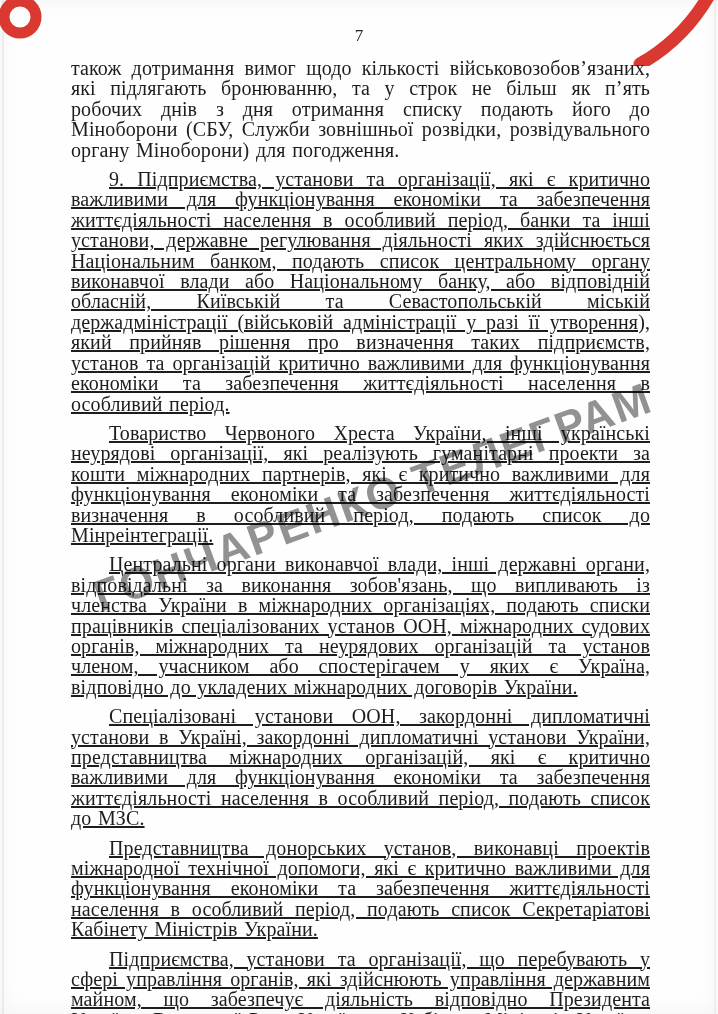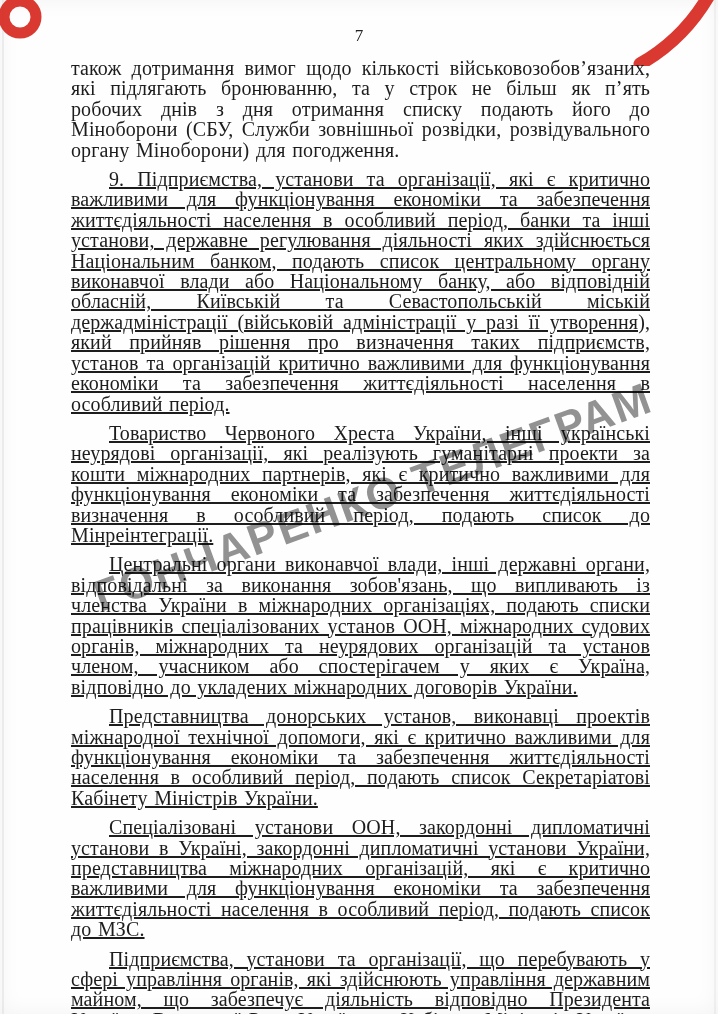--- a/index.html
+++ b/index.html
@@ -95,20 +95,20 @@
     <path d="M 12 64 Q 58 38 84 -10" fill="none" stroke="#d6281e" stroke-width="13" stroke-linecap="round" opacity="0.92"></path>
   </svg>
 
   <div class="page-number">7</div>
 
   <div class="content">
     <p class="continuation">також дотримання вимог щодо кількості військовозобов’язаних, які підлягають бронюванню, та у строк не більш як п’ять робочих днів з дня отримання списку подають його до Міноборони (СБУ, Служби зовнішньої розвідки, розвідувального органу Міноборони) для погодження.</p>
     <p class="indented">9. Підприємства, установи та організації, які є критично важливими для функціонування економіки та забезпечення життєдіяльності населення в особливий період, банки та інші установи, державне регулювання діяльності яких здійснюється Національним банком, подають список центральному органу виконавчої влади або Національному банку, або відповідній обласній, Київській та Севастопольській міській держадміністрації (військовій адміністрації у разі її утворення), який прийняв рішення про визначення таких підприємств, установ та організацій критично важливими для функціонування економіки та забезпечення життєдіяльності населення в особливий період.</p>
     <p class="indented">Товариство Червоного Хреста України, інші українські неурядові організації, які реалізують гуманітарні проекти за кошти міжнародних партнерів, які є критично важливими для функціонування економіки та забезпечення життєдіяльності визначення в особливий період, подають список до Мінреінтеграції.</p>
     <p class="indented">Центральні органи виконавчої влади, інші державні органи, відповідальні за виконання зобов'язань, що випливають із членства України в міжнародних організаціях, подають списки працівників спеціалізованих установ ООН, міжнародних судових органів, міжнародних та неурядових організацій та установ членом, учасником або спостерігачем у яких є Україна, відповідно до укладених міжнародних договорів України.</p>
+    <p class="indented">Спеціалізовані установи ООН, закордонні дипломатичні установи в Україні, закордонні дипломатичні установи України, представництва міжнародних організацій, які є критично важливими для функціонування економіки та забезпечення життєдіяльності населення в особливий період, подають список до МЗС.</p>
     <p class="indented">Представництва донорських установ, виконавці проектів міжнародної технічної допомоги, які є критично важливими для функціонування економіки та забезпечення життєдіяльності населення в особливий період, подають список Секретаріатові Кабінету Міністрів України.</p>
-    <p class="indented">Спеціалізовані установи ООН, закордонні дипломатичні установи в Україні, закордонні дипломатичні установи України, представництва міжнародних організацій, які є критично важливими для функціонування економіки та забезпечення життєдіяльності населення в особливий період, подають список до МЗС.</p>
     <p class="indented">Підприємства, установи та організації, що перебувають у сфері управління органів, які здійснюють управління державним майном, що забезпечує діяльність відповідно Президента України, Верховної Ради України та Кабінету Міністрів України, а також Дослідницька служба Верховної Ради України, які є критично важливими для функціонування економіки та забезпечення життєдіяльності населення в особливий період, подають список відповідним органам управління.</p>
   </div>
 
   <div class="watermark">ГОНЧАРЕНКО ТЕЛЕГРАМ</div>
 
 </div>
 
 </body></html>

